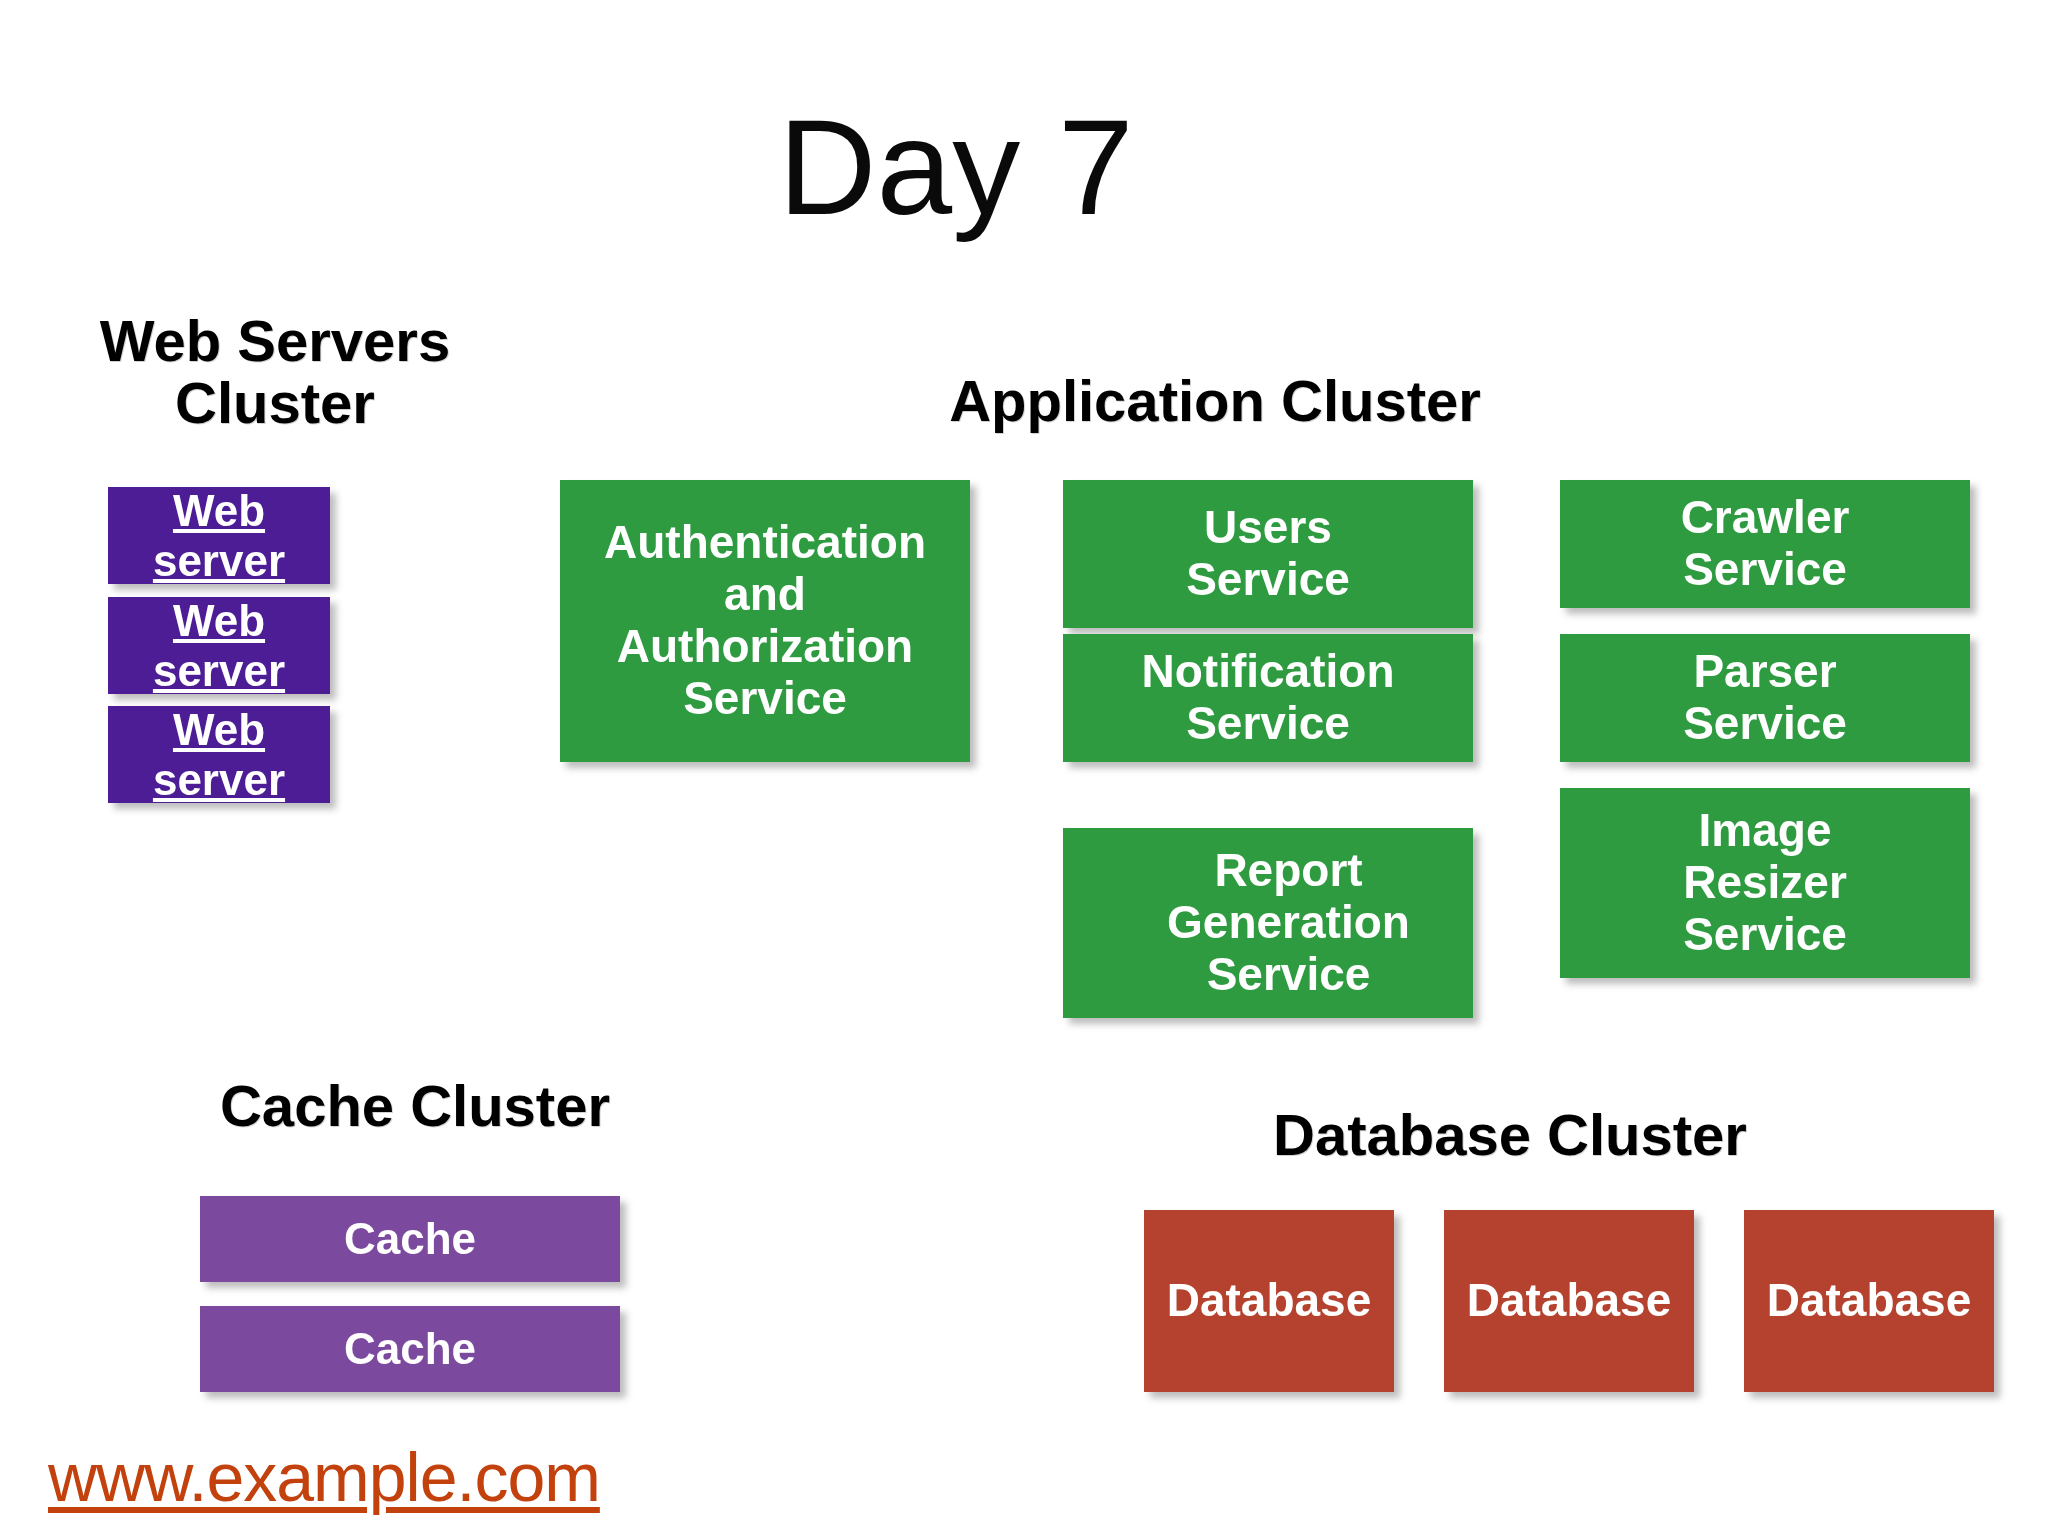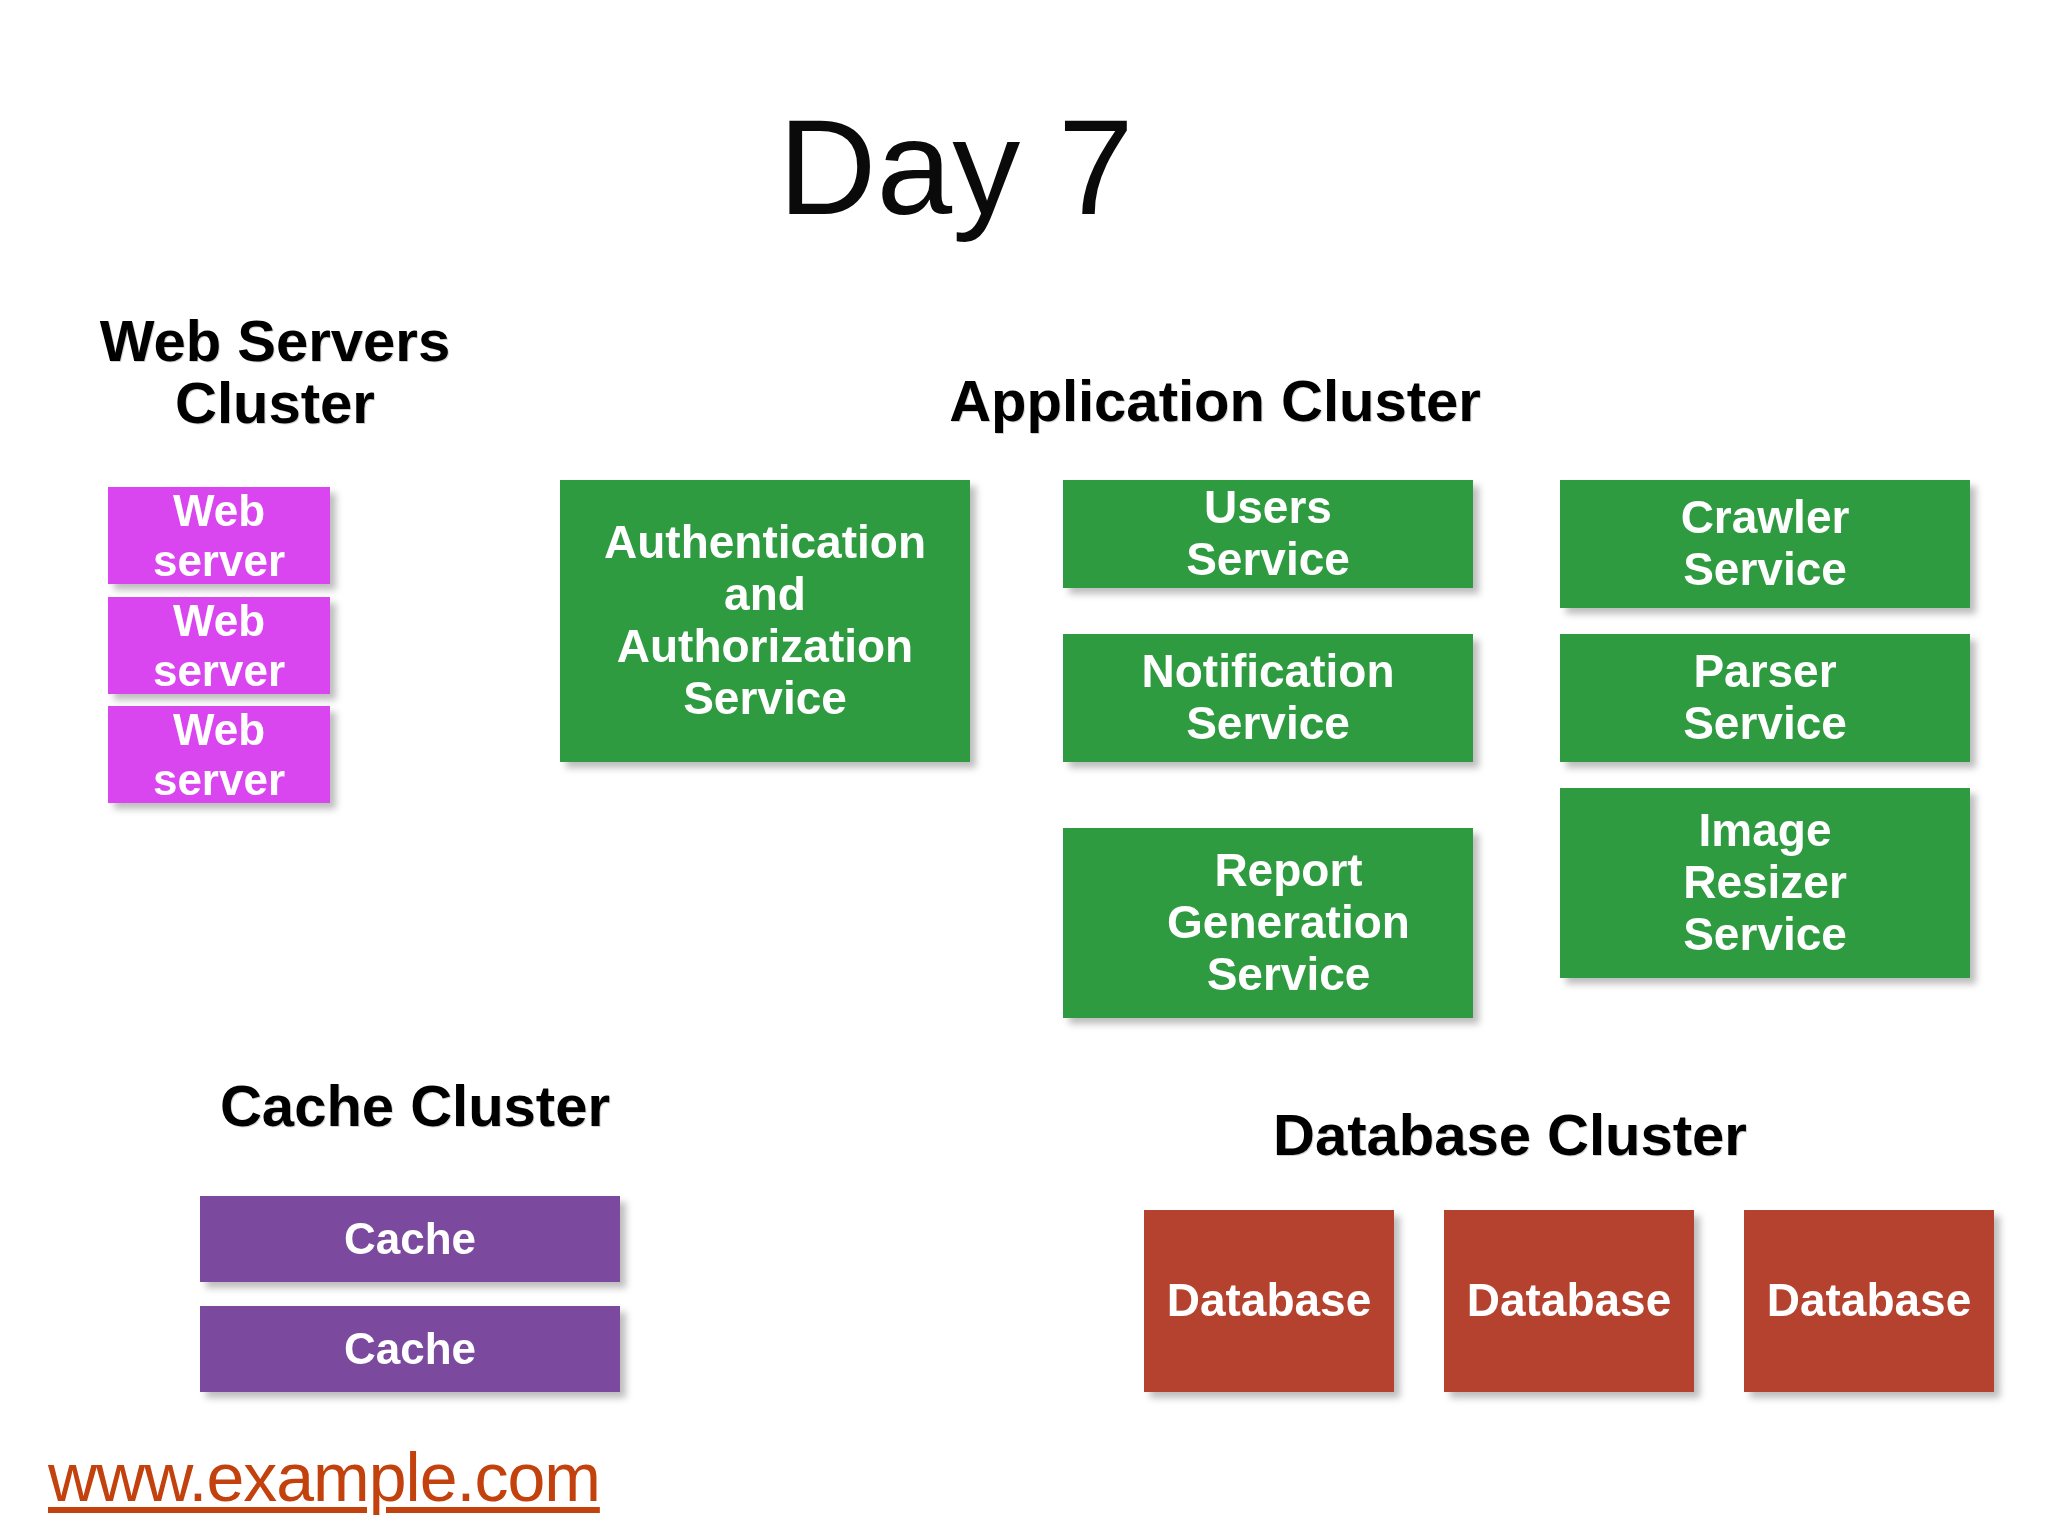--- a/index.html
+++ b/index.html
@@ -80,21 +80,21 @@
     box-sizing: border-box;
     color: #ffffff;
     font-family: "Liberation Sans", sans-serif;
     font-weight: bold;
     text-align: center;
     line-height: 1.13;
     white-space: pre-line;
     box-shadow: 6px 6px 7px rgba(0,0,0,0.26);
     padding: 2px 6px;
   }
-  .node.blue   { background: #d946ef; }
+  .node.blue   { background: #4c1d95; text-decoration: underline; }
   .node.green  { background: #2E9B40; }
   .node.purple { background: #7B4A9E; }
   .node.red    { background: #B5422E; margin-left: 32px; }
 
   .node.blue   { font-size: 44px; }
   .node.green  { font-size: 46px; }
   .node.purple { font-size: 44px; }
   .node.red    { font-size: 46px; font-family: "Liberation Sans Narrow", "Liberation Sans", sans-serif; }
 
   
@@ -127,21 +127,21 @@
 
   <div class="node blue" style="left:108px; top:706px; width:222px; height:97px;">Web server</div>
 
   <div class="cluster-heading" id="heading-app">Application Cluster</div>
 
   <div class="node green" style="left:560px; top:480px; width:410px; height:282px;">Authentication
 and
 Authorization
 Service</div>
 
-  <div class="node green" style="left:1063px; top:480px; width:410px; height:108px;">Users
+  <div class="node green" style="left:1063px; top:480px; width:410px; height:148px;">Users
 Service</div>
 
   <div class="node green" style="left:1063px; top:634px; width:410px; height:128px;">Notification
 Service</div>
 
   <div class="node green" style="left:1063px; top:828px; width:410px; height:190px;padding-left:47px;">Report
 Generation
 Service</div>
 
   <div class="node green" style="left:1560px; top:480px; width:410px; height:128px;">Crawler

